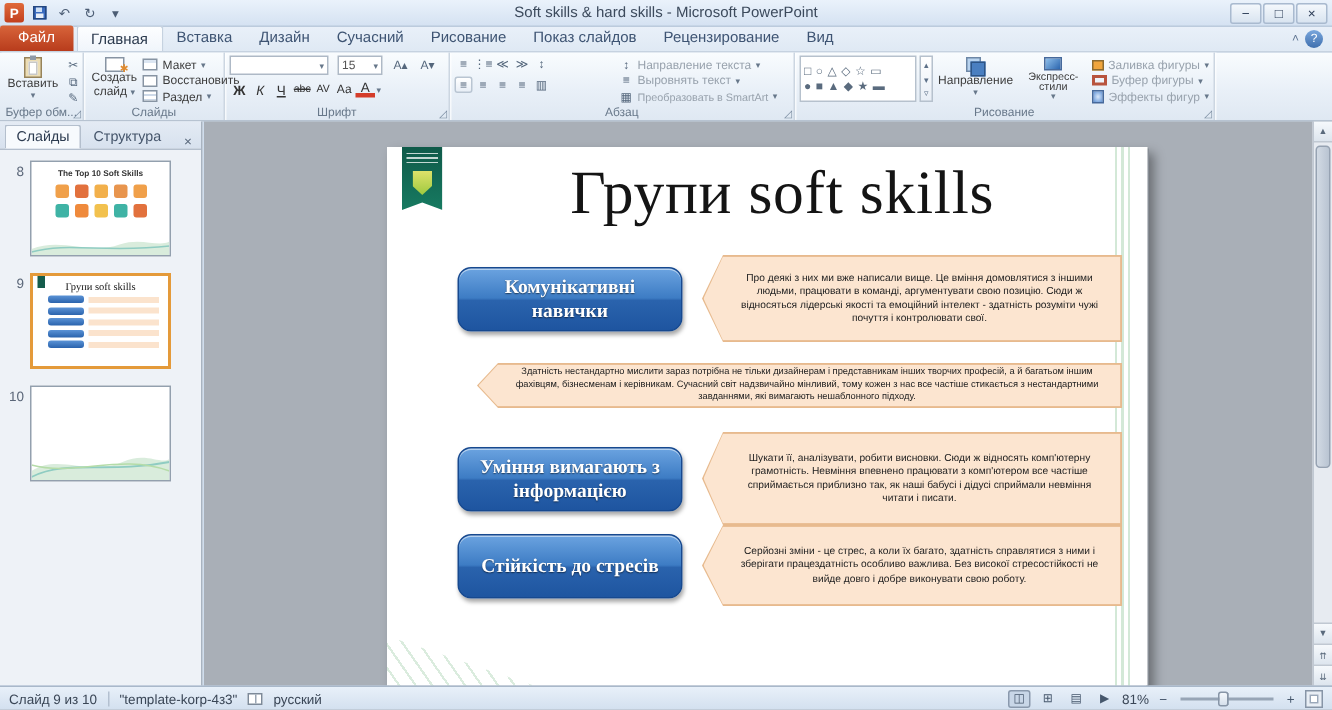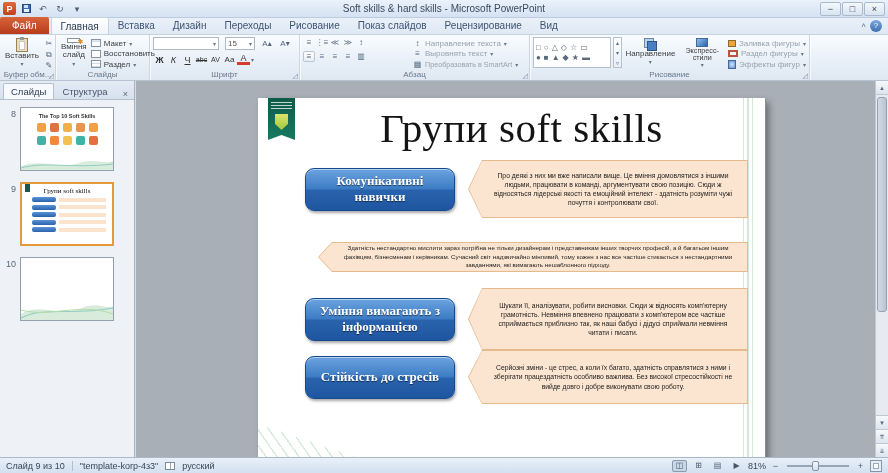--- a/index.html
+++ b/index.html
@@ -93,21 +93,21 @@
   .editor{position:absolute;left:136px;top:0;right:0;bottom:0;background:#a9afb7;overflow:hidden}
   .slide{position:absolute;left:122px;top:17px;width:507px;height:380px;background:#fff;box-shadow:1px 1px 0 #878d95,4px 4px 7px rgba(0,0,0,.38)}
   .right-stripes{position:absolute;top:0;bottom:0;right:9px;width:13px;background:repeating-linear-gradient(90deg,rgba(145,198,155,.4) 0 1.5px,transparent 1.5px 4.5px)}
   .bl-stripes{position:absolute;left:0;bottom:0;width:160px;height:72px;background:repeating-linear-gradient(55deg,rgba(150,200,160,.35) 0 1.5px,transparent 1.5px 9px);clip-path:polygon(0 100%,0 25%,100% 100%)}
   .slide-logo{position:absolute;left:10px;top:0;width:27px;height:42px;background:linear-gradient(#0f5a49,#177a61);clip-path:polygon(0 0,100% 0,100% 100%,50% 88%,0 100%)}
   .slide-logo .lines{position:absolute;left:3px;right:3px;top:4px;height:8px;background:repeating-linear-gradient(rgba(255,255,255,.75) 0 1px,transparent 1px 3px)}
   .slide-logo .shield{position:absolute;left:7px;top:16px;width:13px;height:16px;background:linear-gradient(#dde26a,#9fc93f);clip-path:polygon(0 0,100% 0,100% 62%,50% 100%,0 62%)}
   .slide-title{position:absolute;top:6px;left:40px;right:20px;text-align:center;font-family:"Liberation Serif",serif;font-size:41px;color:#141414;letter-spacing:.5px}
   .rows{position:absolute;inset:0}
   .srow{position:absolute;left:47px;width:443px;display:flex;align-items:center}
-  .srow:nth-child(1){top:60px;height:62px}
+  .srow:nth-child(1){top:70px;height:62px}
   .srow:nth-child(2){top:136px;height:46px}
   .srow:nth-child(3){top:190px;height:62px}
   .srow:nth-child(4){top:250px;height:58px}
   .srow:nth-child(5){top:306px;height:64px}
   .sbtn{flex:0 0 150px;height:43px;border-radius:9px;border:1px solid #17498f;background:linear-gradient(180deg,#6ba3e0 0%,#3d7cc4 48%,#2a63ad 52%,#1e55a0 100%);box-shadow:inset 0 1px 0 rgba(255,255,255,.5),1px 2px 3px rgba(0,0,0,.35);display:flex;align-items:center;justify-content:center;color:#fff;font-family:"Liberation Serif",serif;font-weight:bold;font-size:13px;line-height:1.25;text-align:center;text-shadow:0 1px 1px rgba(0,0,0,.55);padding:2px 6px}
   .arrow-outer{margin-left:13px;flex:1;position:relative;clip-path:polygon(0 50%,14px 0,100% 0,100% 100%,14px 100%);background:#e7ba8e}
   .srow:nth-child(1) .arrow-outer{height:58px}
   .srow:nth-child(2) .arrow-outer{height:30px}
   .srow:nth-child(3) .arrow-outer{height:62px}
   .srow:nth-child(4) .arrow-outer{height:54px}
@@ -157,21 +157,21 @@
       <span class="wbtn">□</span>
       <span class="wbtn">×</span>
     </div>
   </div>
 
   <div class="tabrow">
     <div class="ftab">Файл</div>
     <div class="rtab active">Главная</div>
     <div class="rtab">Вставка</div>
     <div class="rtab">Дизайн</div>
-    <div class="rtab">Переходы</div>
+    <div class="rtab">Сучасний</div>
     <div class="rtab">Рисование</div>
     <div class="rtab">Показ слайдов</div>
     <div class="rtab">Рецензирование</div>
     <div class="rtab">Вид</div>
     <div class="tabrow-right">
       <span class="minrib">˄</span>
       <span class="helpbtn">?</span>
     </div>
   </div>
 
@@ -191,21 +191,21 @@
         </div>
       </div>
       <div class="glabel"><span>Буфер обм...</span></div>
       <span class="launcher">◿</span>
     </div>
 
     <div class="rgroup" style="width:94px">
       <div class="gbody">
         <div class="bigbtn">
           <span class="i-newslide"></span>
-          <span>Вміння</span>
+          <span>Создать</span>
           <span><span>слайд</span> <span class="arrow-dn">▾</span></span>
         </div>
         <div class="stack">
           <span class="srowbtn">
               <span class="i-layout"></span>
               <span>Макет</span>
               <span class="arrow-dn">▾</span>
             </span>
           <span class="srowbtn">
               <span class="i-reset"></span>
@@ -312,21 +312,21 @@
           <span class="arrow-dn">▾</span>
         </div>
         <div class="stack" style="width:78px">
           <span class="srowbtn gray">
               <span class="i-fill"></span>
               <span>Заливка фигуры</span>
               <span class="arrow-dn">▾</span>
             </span>
           <span class="srowbtn gray">
               <span class="i-outline"></span>
-              <span>Раздел фигуры</span>
+              <span>Буфер фигуры</span>
               <span class="arrow-dn">▾</span>
             </span>
           <span class="srowbtn gray">
               <span class="i-fx"></span>
               <span>Эффекты фигур</span>
               <span class="arrow-dn">▾</span>
             </span>
         </div>
       </div>
       <div class="glabel"><span>Рисование</span></div>

